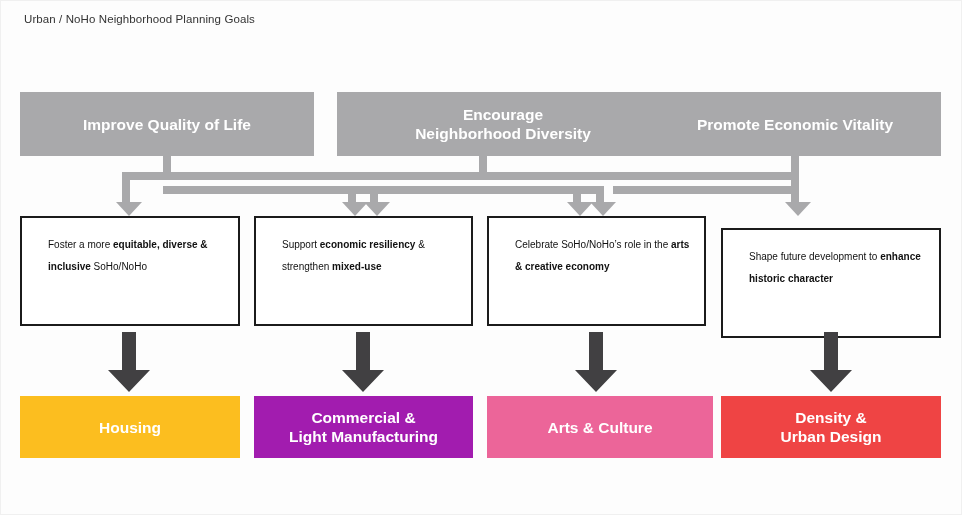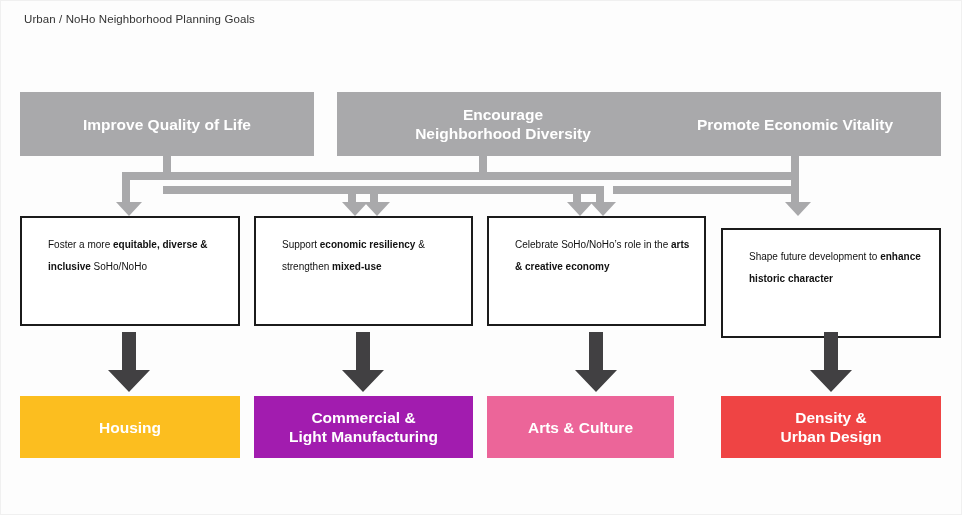--- a/index.html
+++ b/index.html
@@ -117,21 +117,21 @@
     line-height: 19px;
     display: flex;
     align-items: center;
     justify-content: center;
     text-align: center;
     box-sizing: border-box;
     padding: 3px 6px;
   }
   #category-chip-0 { left: 20px;  width: 220px; }
   #category-chip-1 { left: 254px; width: 219px; }
-  #category-chip-2 { left: 487px; width: 187px; }
+  #category-chip-2 { left: 487px; width: 226px; }
   #category-chip-3 { left: 721px; width: 220px; }
 </style>
 </head>
 <body>
 
 <div id="canvas">
 
   <div id="frame-edge"></div>
 
   <div id="eyebrow">Urban / NoHo Neighborhood Planning Goals</div>

